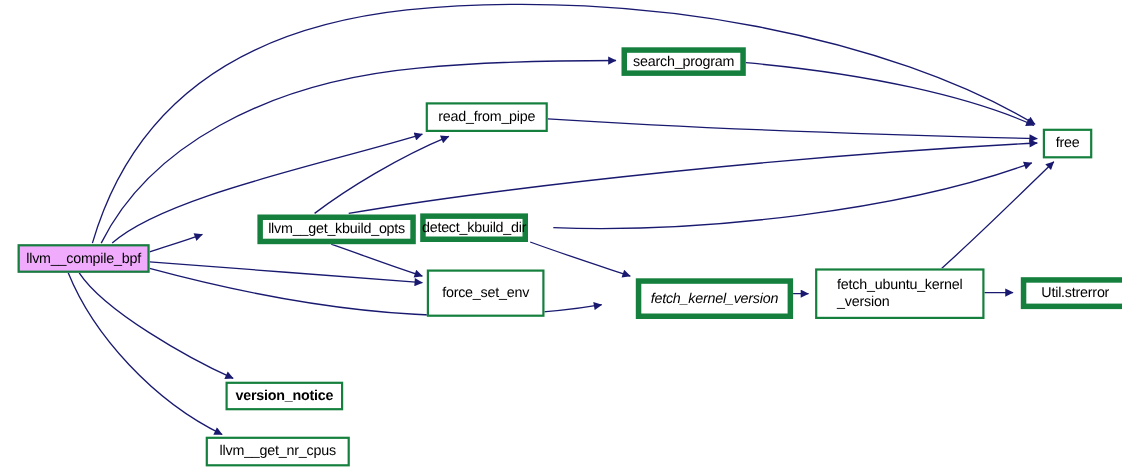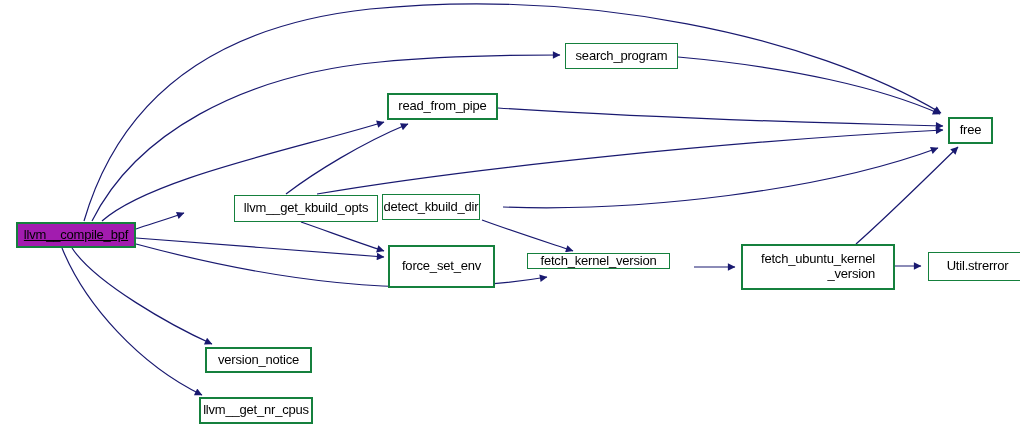--- a/index.html
+++ b/index.html
@@ -14,35 +14,35 @@
   .edge-layer {
     position: absolute;
     left: 0; top: 0;
     width: 1020px; height: 429px;
     pointer-events: none;
   }
   .node {
     position: absolute;
     box-sizing: border-box;
     background: #ffffff;
-    border: 1px solid #15803d;
+    border: 5px solid #15803d;
     color: #000000;
     font-size: 13px;
     letter-spacing: -0.2px;
     line-height: 1.12;
     display: flex;
     align-items: center;
     justify-content: center;
-    text-align: right;
+    text-align: left;
     white-space: pre-line;
     cursor: pointer;
     z-index: 2;
   }
   .node.bw2 { border-width: 2px; }
-  .node.highlight { background: #a21caf; text-decoration: underline; }
+  .node.highlight { background: #f0abfc; }
 </style>
 </head>
 <body>
 
 <div class="canvas">
   <svg class="edge-layer" width="1020" height="429" viewBox="0 0 1020 429" xmlns="http://www.w3.org/2000/svg">
     <defs>
       <marker id="arrow" viewBox="0 0 10 10" refX="9.5" refY="5" markerWidth="10.5" markerHeight="7.5" markerUnits="userSpaceOnUse" orient="auto">
         <path id="arrow-shape" d="M0,0 L10,5 L0,10 Z" fill="#191970"></path>
       </marker>
@@ -69,21 +69,21 @@
         <path d="M856,244 C892,212 933,171 958,147" fill="none" stroke="#191970" stroke-width="1.2" marker-end="url(#arrow)"></path>
       </g>
   </svg>
   <div id="nodes">
       <div class="node bw2 highlight" style="left: 16px; top: 222px; width: 120px; height: 26px;">llvm__compile_bpf</div>
       <div class="node" style="left: 187px; top: 195px; width: 144px; height: 27px; margin-left: 47px;">llvm__get_kbuild_opts</div>
       <div class="node" style="left: 565px; top: 43px; width: 113px; height: 26px;">search_program</div>
       <div class="node bw2" style="left: 387px; top: 93px; width: 111px; height: 27px;">read_from_pipe</div>
       <div class="node" style="left: 382px; top: 194px; width: 98px; height: 26px;">detect_kbuild_dir</div>
       <div class="node bw2" style="left: 388px; top: 245px; width: 107px; height: 43px;">force_set_env</div>
-      <div class="node" style="left: 527px; top: 253px; width: 143px; height: 16px;">fetch_kernel_version</div>
+      <div class="node" style="left: 578px; top: 253px; width: 143px; height: 37px; font-style: italic;">fetch_kernel_version</div>
       <div class="node bw2" style="left: 741px; top: 244px; width: 154px; height: 46px;">fetch_ubuntu_kernel
 _version</div>
       <div class="node" style="left: 928px; top: 252px; width: 99px; height: 29px;">Util.strerror</div>
       <div class="node bw2" style="left: 948px; top: 117px; width: 45px; height: 27px;">free</div>
-      <div class="node bw2" style="left: 205px; top: 347px; width: 107px; height: 26px;">version_notice</div>
-      <div class="node bw2" style="left: 199px; top: 397px; width: 114px; height: 27px;">llvm__get_nr_cpus</div>
+      <div class="node bw2" style="left: 205px; top: 347px; width: 107px; height: 26px; font-weight: bold;">version_notice</div>
+      <div class="node bw2" style="left: 187px; top: 397px; width: 131px; height: 27px;">llvm__get_nr_cpus</div>
     </div>
 </div>
 
 </body></html>

